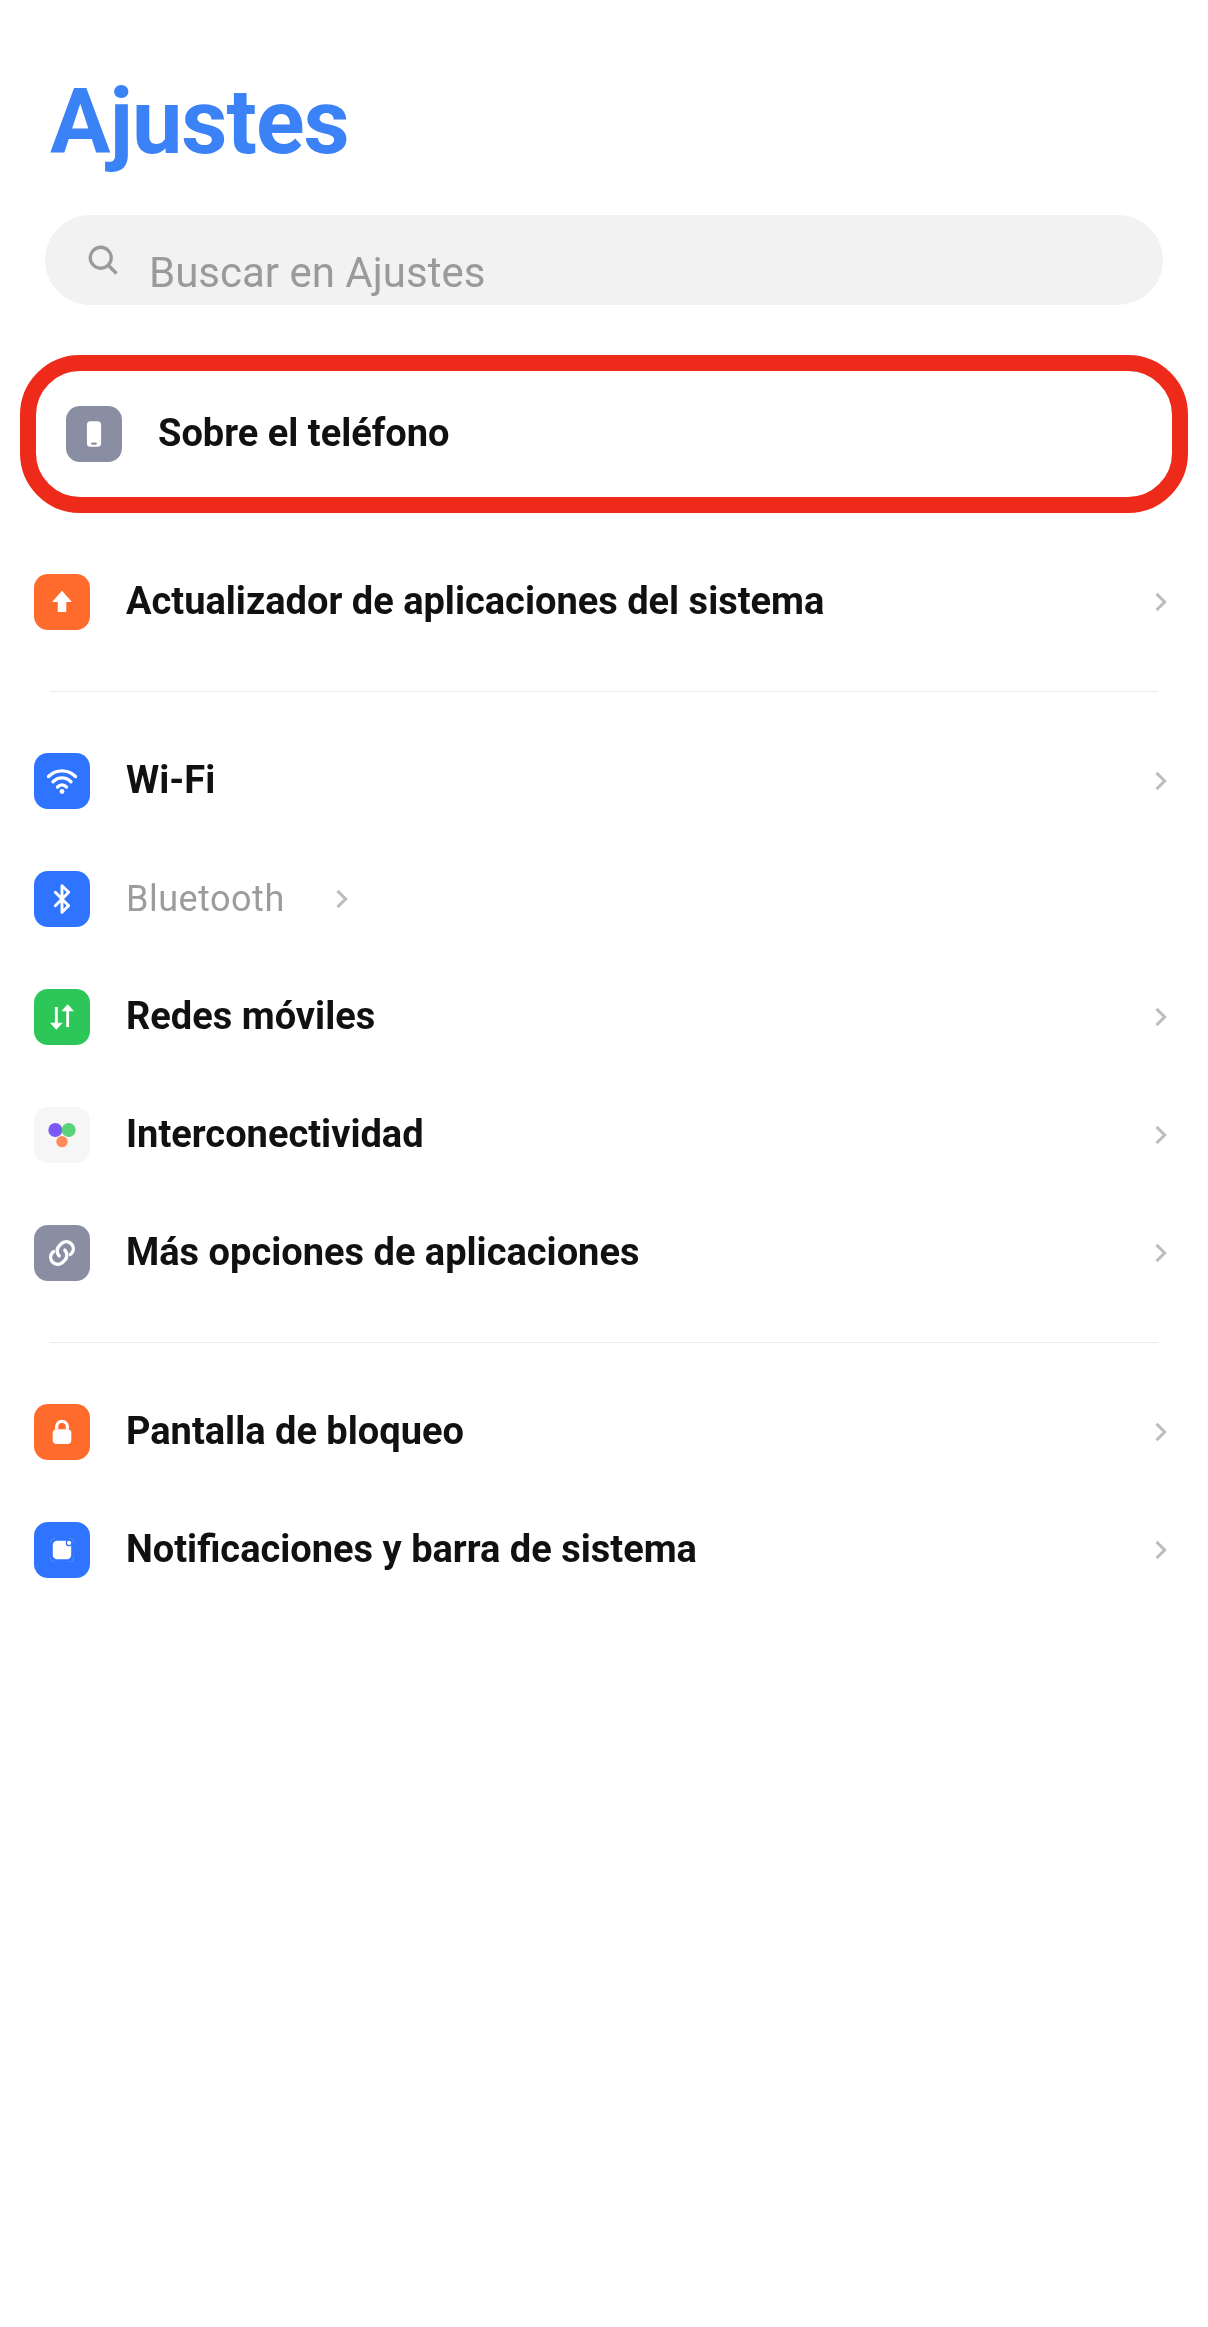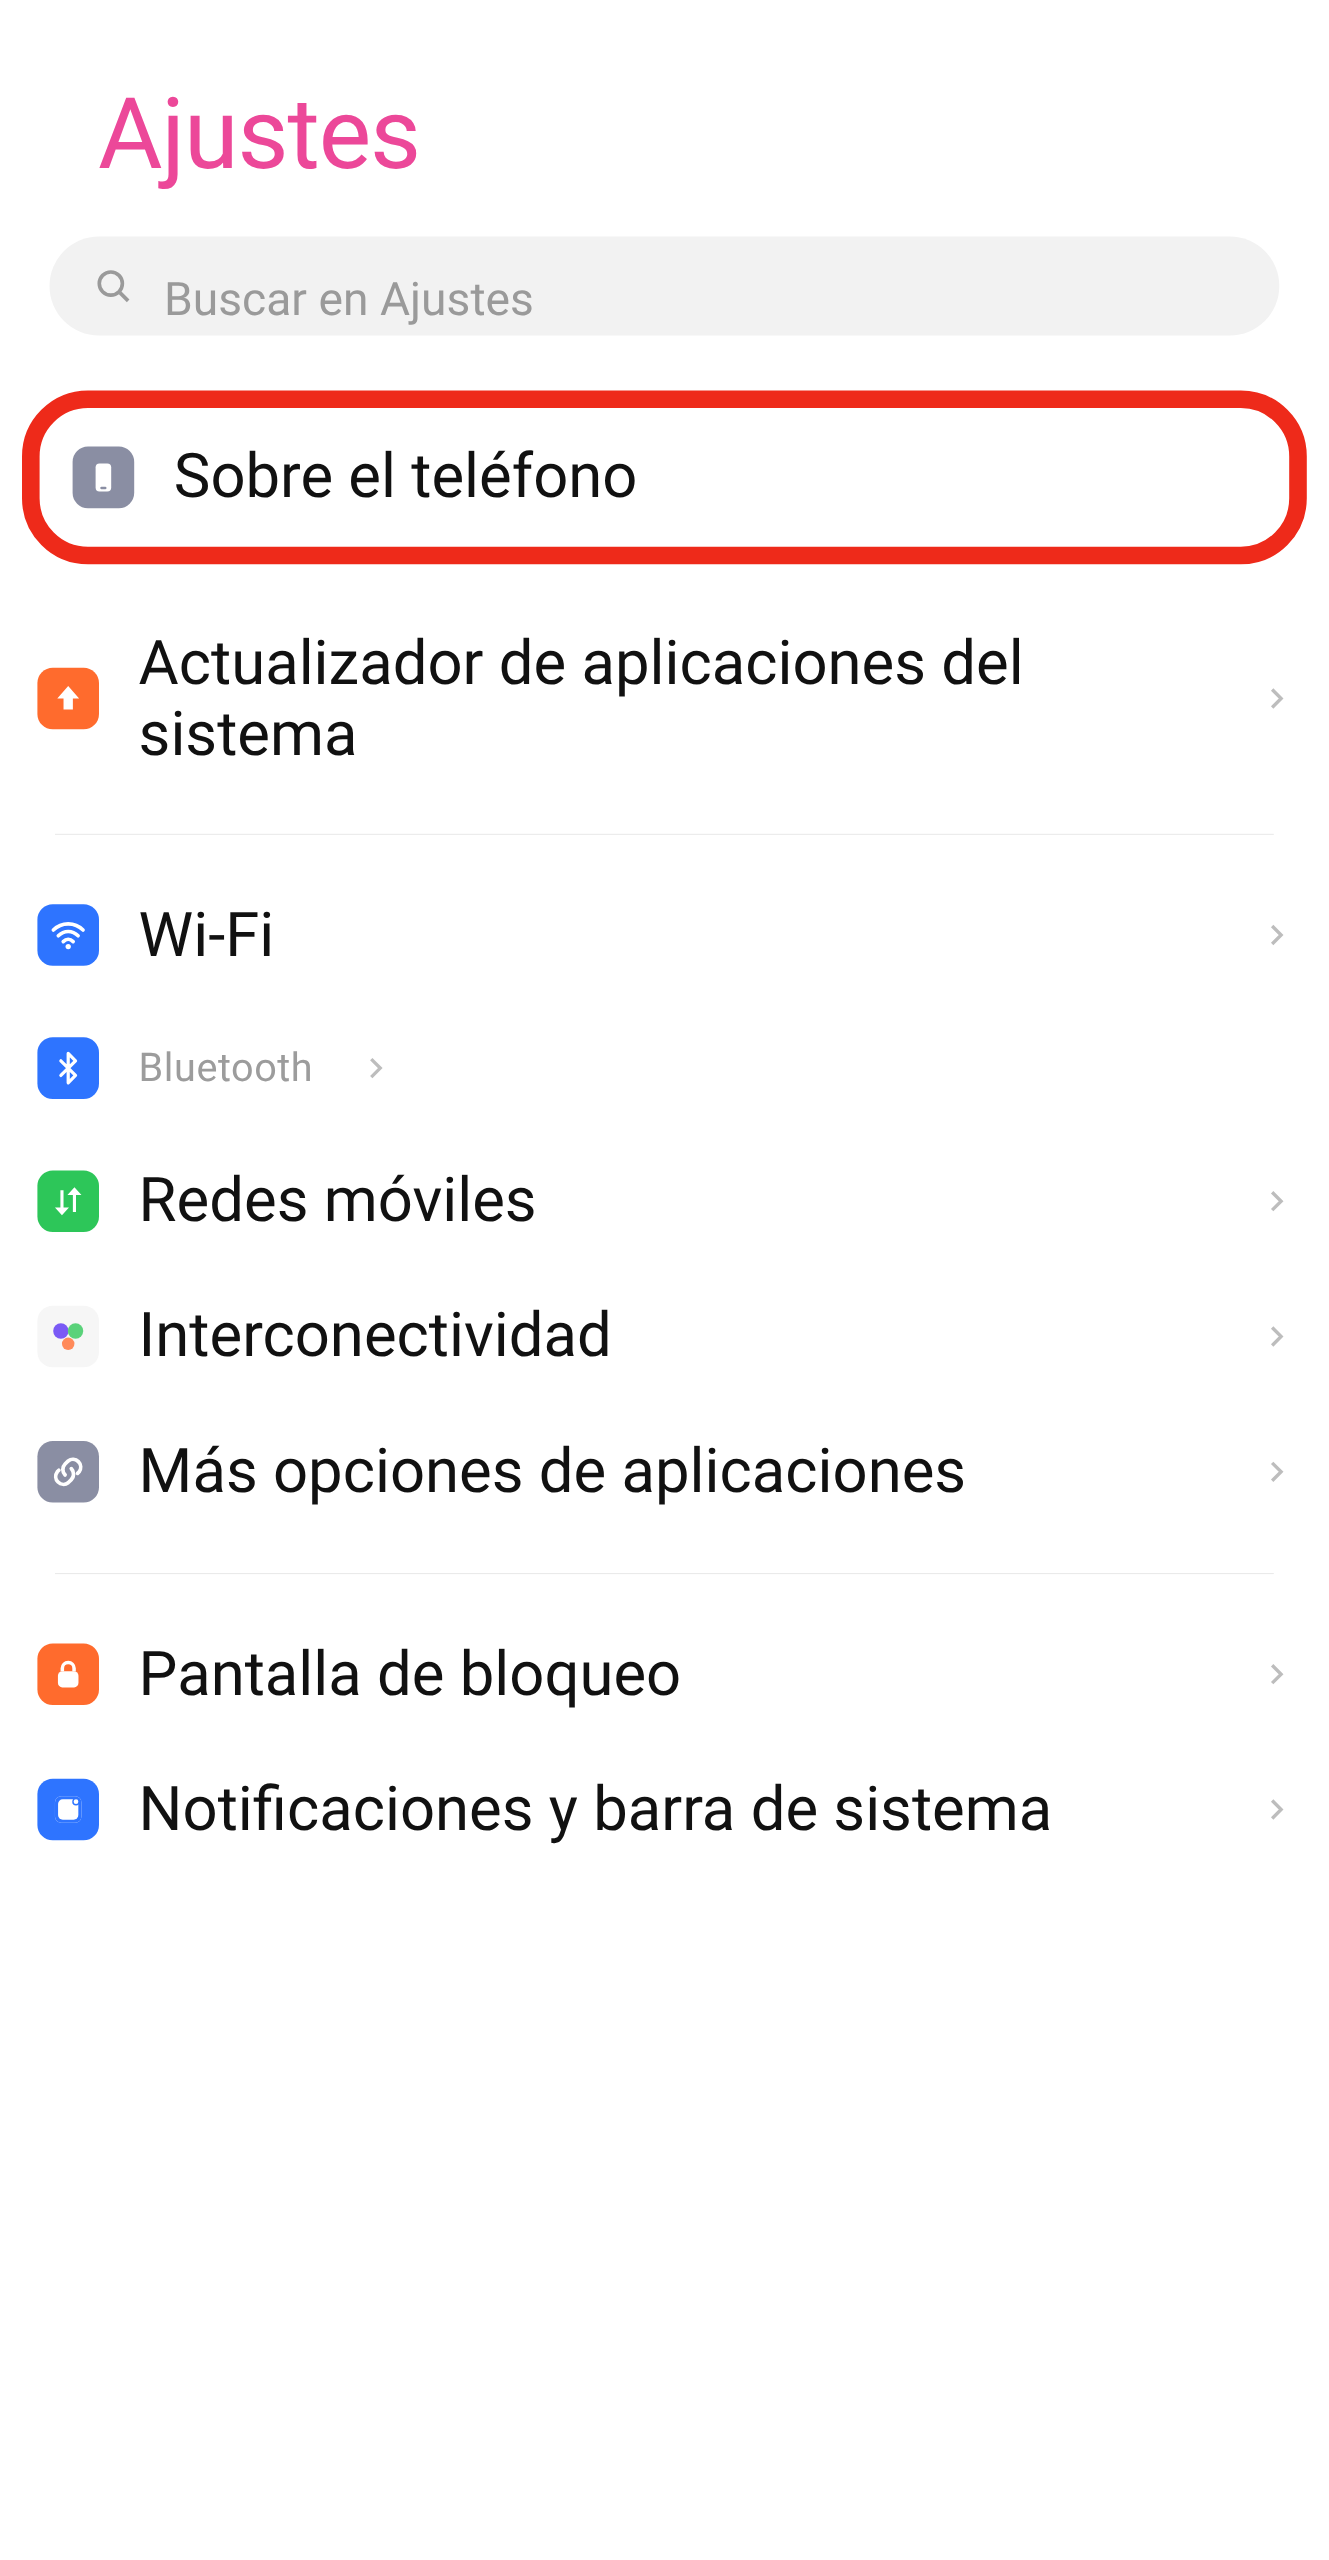--- a/index.html
+++ b/index.html
@@ -5,25 +5,24 @@
   * { box-sizing: border-box; margin: 0; padding: 0; }
   html, body {
     width: 1208px;
     background: #ffffff;
     font-family: -apple-system, BlinkMacSystemFont, "Segoe UI", Roboto, Helvetica, Arial, sans-serif;
     color: #222;
   }
   .container { padding: 50px 0 40px 0; }
   .title {
     font-size: 90px;
-    font-weight: 400;
-    color: #ec4899;
+    font-weight: 700;
+    color: #3b82f6;
     padding: 20px 50px 40px 50px;
     letter-spacing: -1px;
-    margin-left: 39px;
   }
   .search-wrap { padding: 0 45px 50px 45px; }
   .search {
     display: flex;
     align-items: center;
     background: #f2f2f2;
     border-radius: 60px;
     height: 90px;
     padding: 0 40px;
   }
@@ -50,22 +49,22 @@
   }
   .highlight-ring .row { padding: 14px 24px; border-radius: 40px; }
   .row .icon {
     width: 56px; height: 56px;
     border-radius: 14px;
     flex: 0 0 auto;
     display: flex; align-items: center; justify-content: center;
   }
   .row .label {
     flex: 1 1 auto;
-    font-size: 56px;
-    font-weight: 400;
+    font-size: 38px;
+    font-weight: 700;
     color: #111;
     line-height: 1.2;
   }
   .row .value {
     font-size: 36px;
     color: #9c9c9c;
     font-weight: 400;
     margin-right: 6px;
     letter-spacing: 0.5px;
   }

